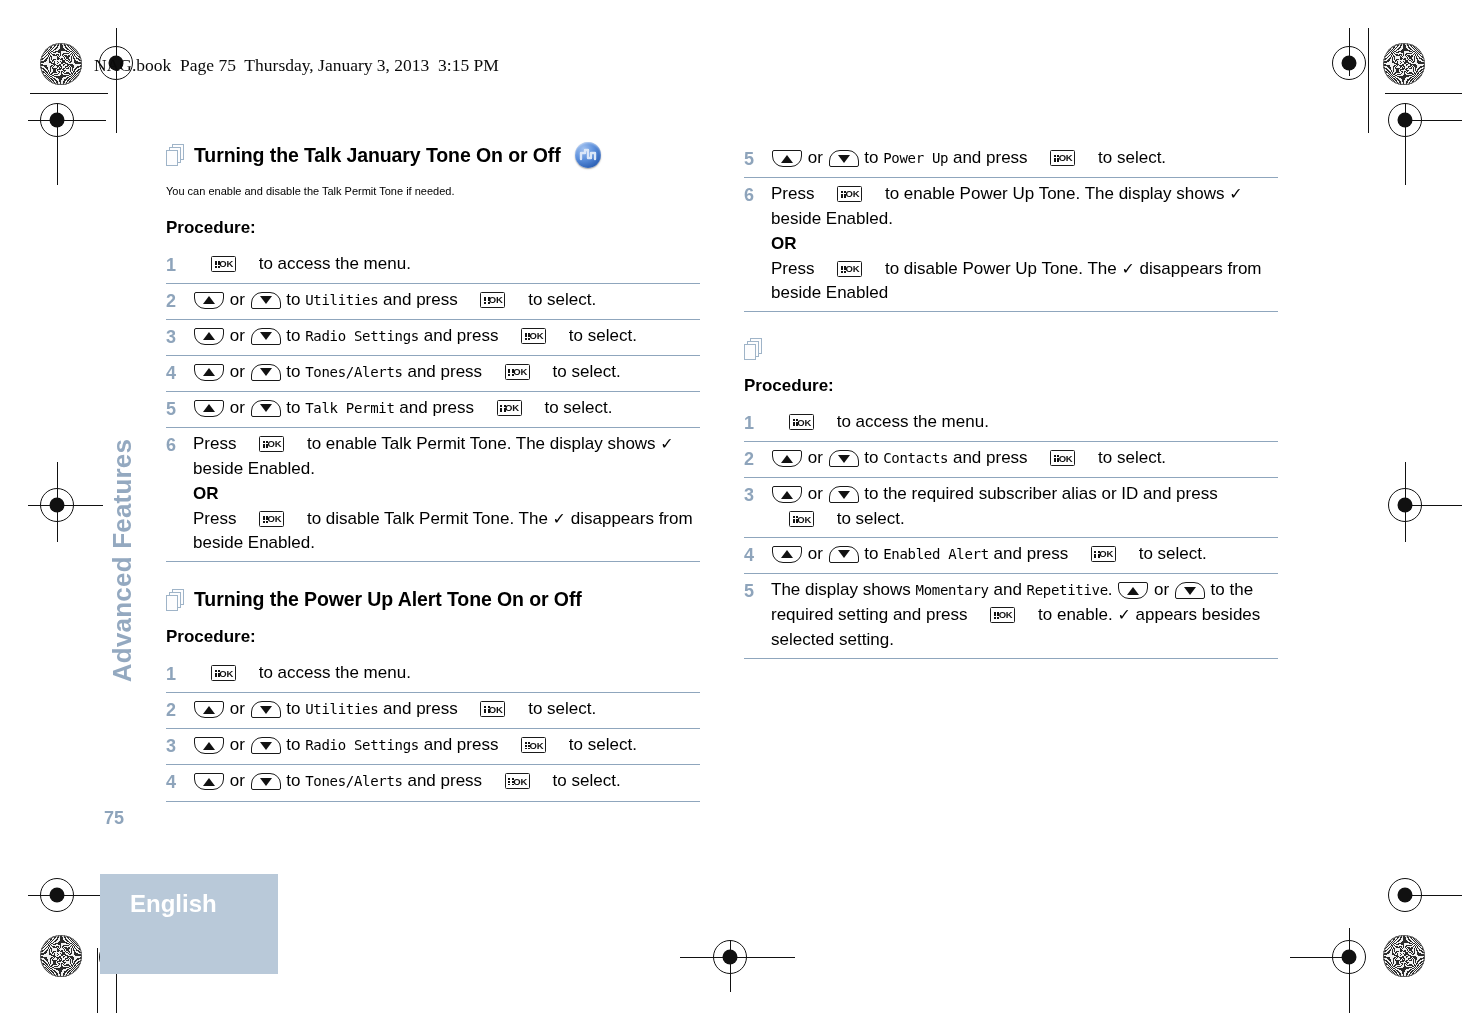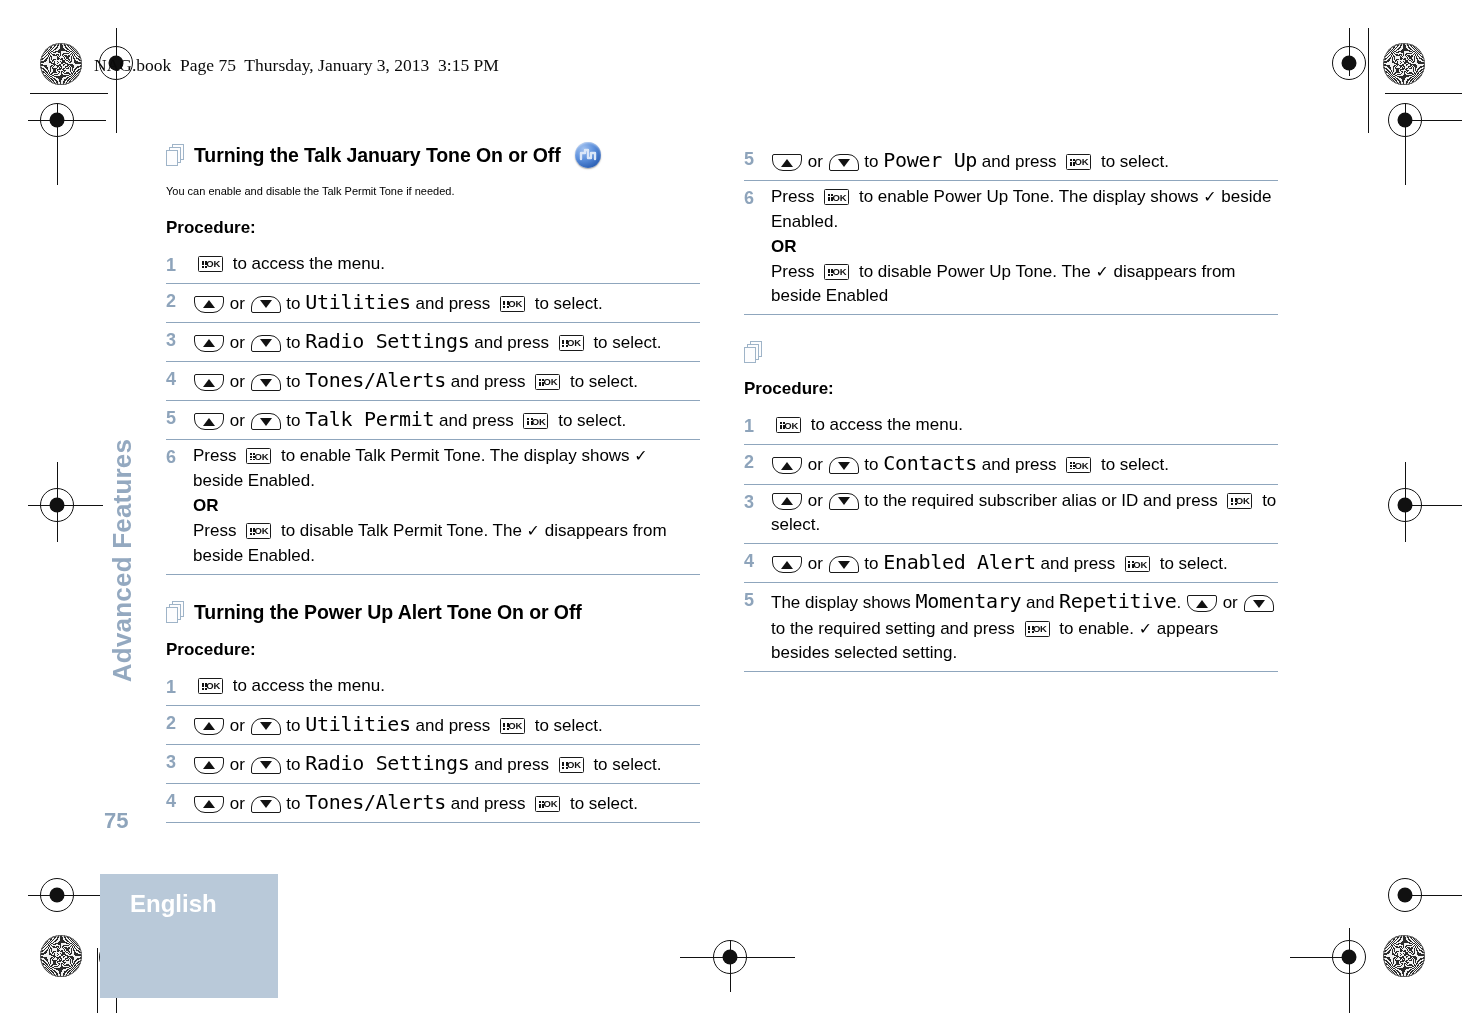--- a/index.html
+++ b/index.html
@@ -64,30 +64,30 @@
     transform: rotate(-90deg);
     white-space: nowrap;
     font-size: 26px;
     font-weight: bold;
     color: #94a9c0;
     letter-spacing: 0.2px;
   }
   .page-number {
     position: absolute;
     left: 104px; top: 808px;
-    font-size: 22px;
+    font-size: 18px;
     font-weight: bold;
     color: #8ea4bb;
   }
 
   
   .lang-band {
     position: absolute;
     left: 100px; top: 874px;
-    width: 178px; height: 124px;
+    width: 178px; height: 100px;
     background: #b9c9d9;
   }
   .lang-band .lang-text {
     position: absolute;
     left: 30px; top: 16px;
     font-size: 24px;
     font-weight: bold;
     color: #ffffff;
   }
 
@@ -188,21 +188,21 @@
 
   
   .key-ok {
     display: inline-block;
     vertical-align: -3px;
     width: 25px; height: 16px;
     border: 1.4px solid #1a1a1a;
     border-radius: 1.5px;
     background: #fff;
     position: relative;
-    margin: 0 5px;
+    margin: 0 18px;
   }
   .key-ok .grid {
     position: absolute;
     left: 2.5px; top: 4px;
     width: 6px; height: 7px;
     background:
       linear-gradient(#111 0 0) 0 0 / 2.4px 2.1px no-repeat,
       linear-gradient(#111 0 0) 3.6px 0 / 2.4px 2.1px no-repeat,
       linear-gradient(#111 0 0) 0 2.6px / 2.4px 2.1px no-repeat,
       linear-gradient(#111 0 0) 3.6px 2.6px / 2.4px 2.1px no-repeat,
@@ -238,21 +238,21 @@
     width: 0; height: 0;
     border-left: 6.5px solid transparent;
     border-right: 6.5px solid transparent;
   }
   .key-arrow.up .tri   { top: 3.5px;  border-bottom: 8px solid #111; }
   .key-arrow.down .tri { top: 3.5px;  border-top: 8px solid #111; }
 
   
   .disp {
     font-family: "DejaVu Sans Mono", monospace;
-    font-size: 20px;
+    font-size: 14px;
     letter-spacing: -0.3px;
   }
   .chk { font-size: 16px; }
 </style>
 </head>
 <body>
 
 <div class="starburst" style="left:40px; top:43px;"></div>
 <div class="reg-crosshair" style="left:99px; top:46px;"></div>
 <div class="reg-line-v" style="left:115.5px; top:28px; height:105px;"></div>

